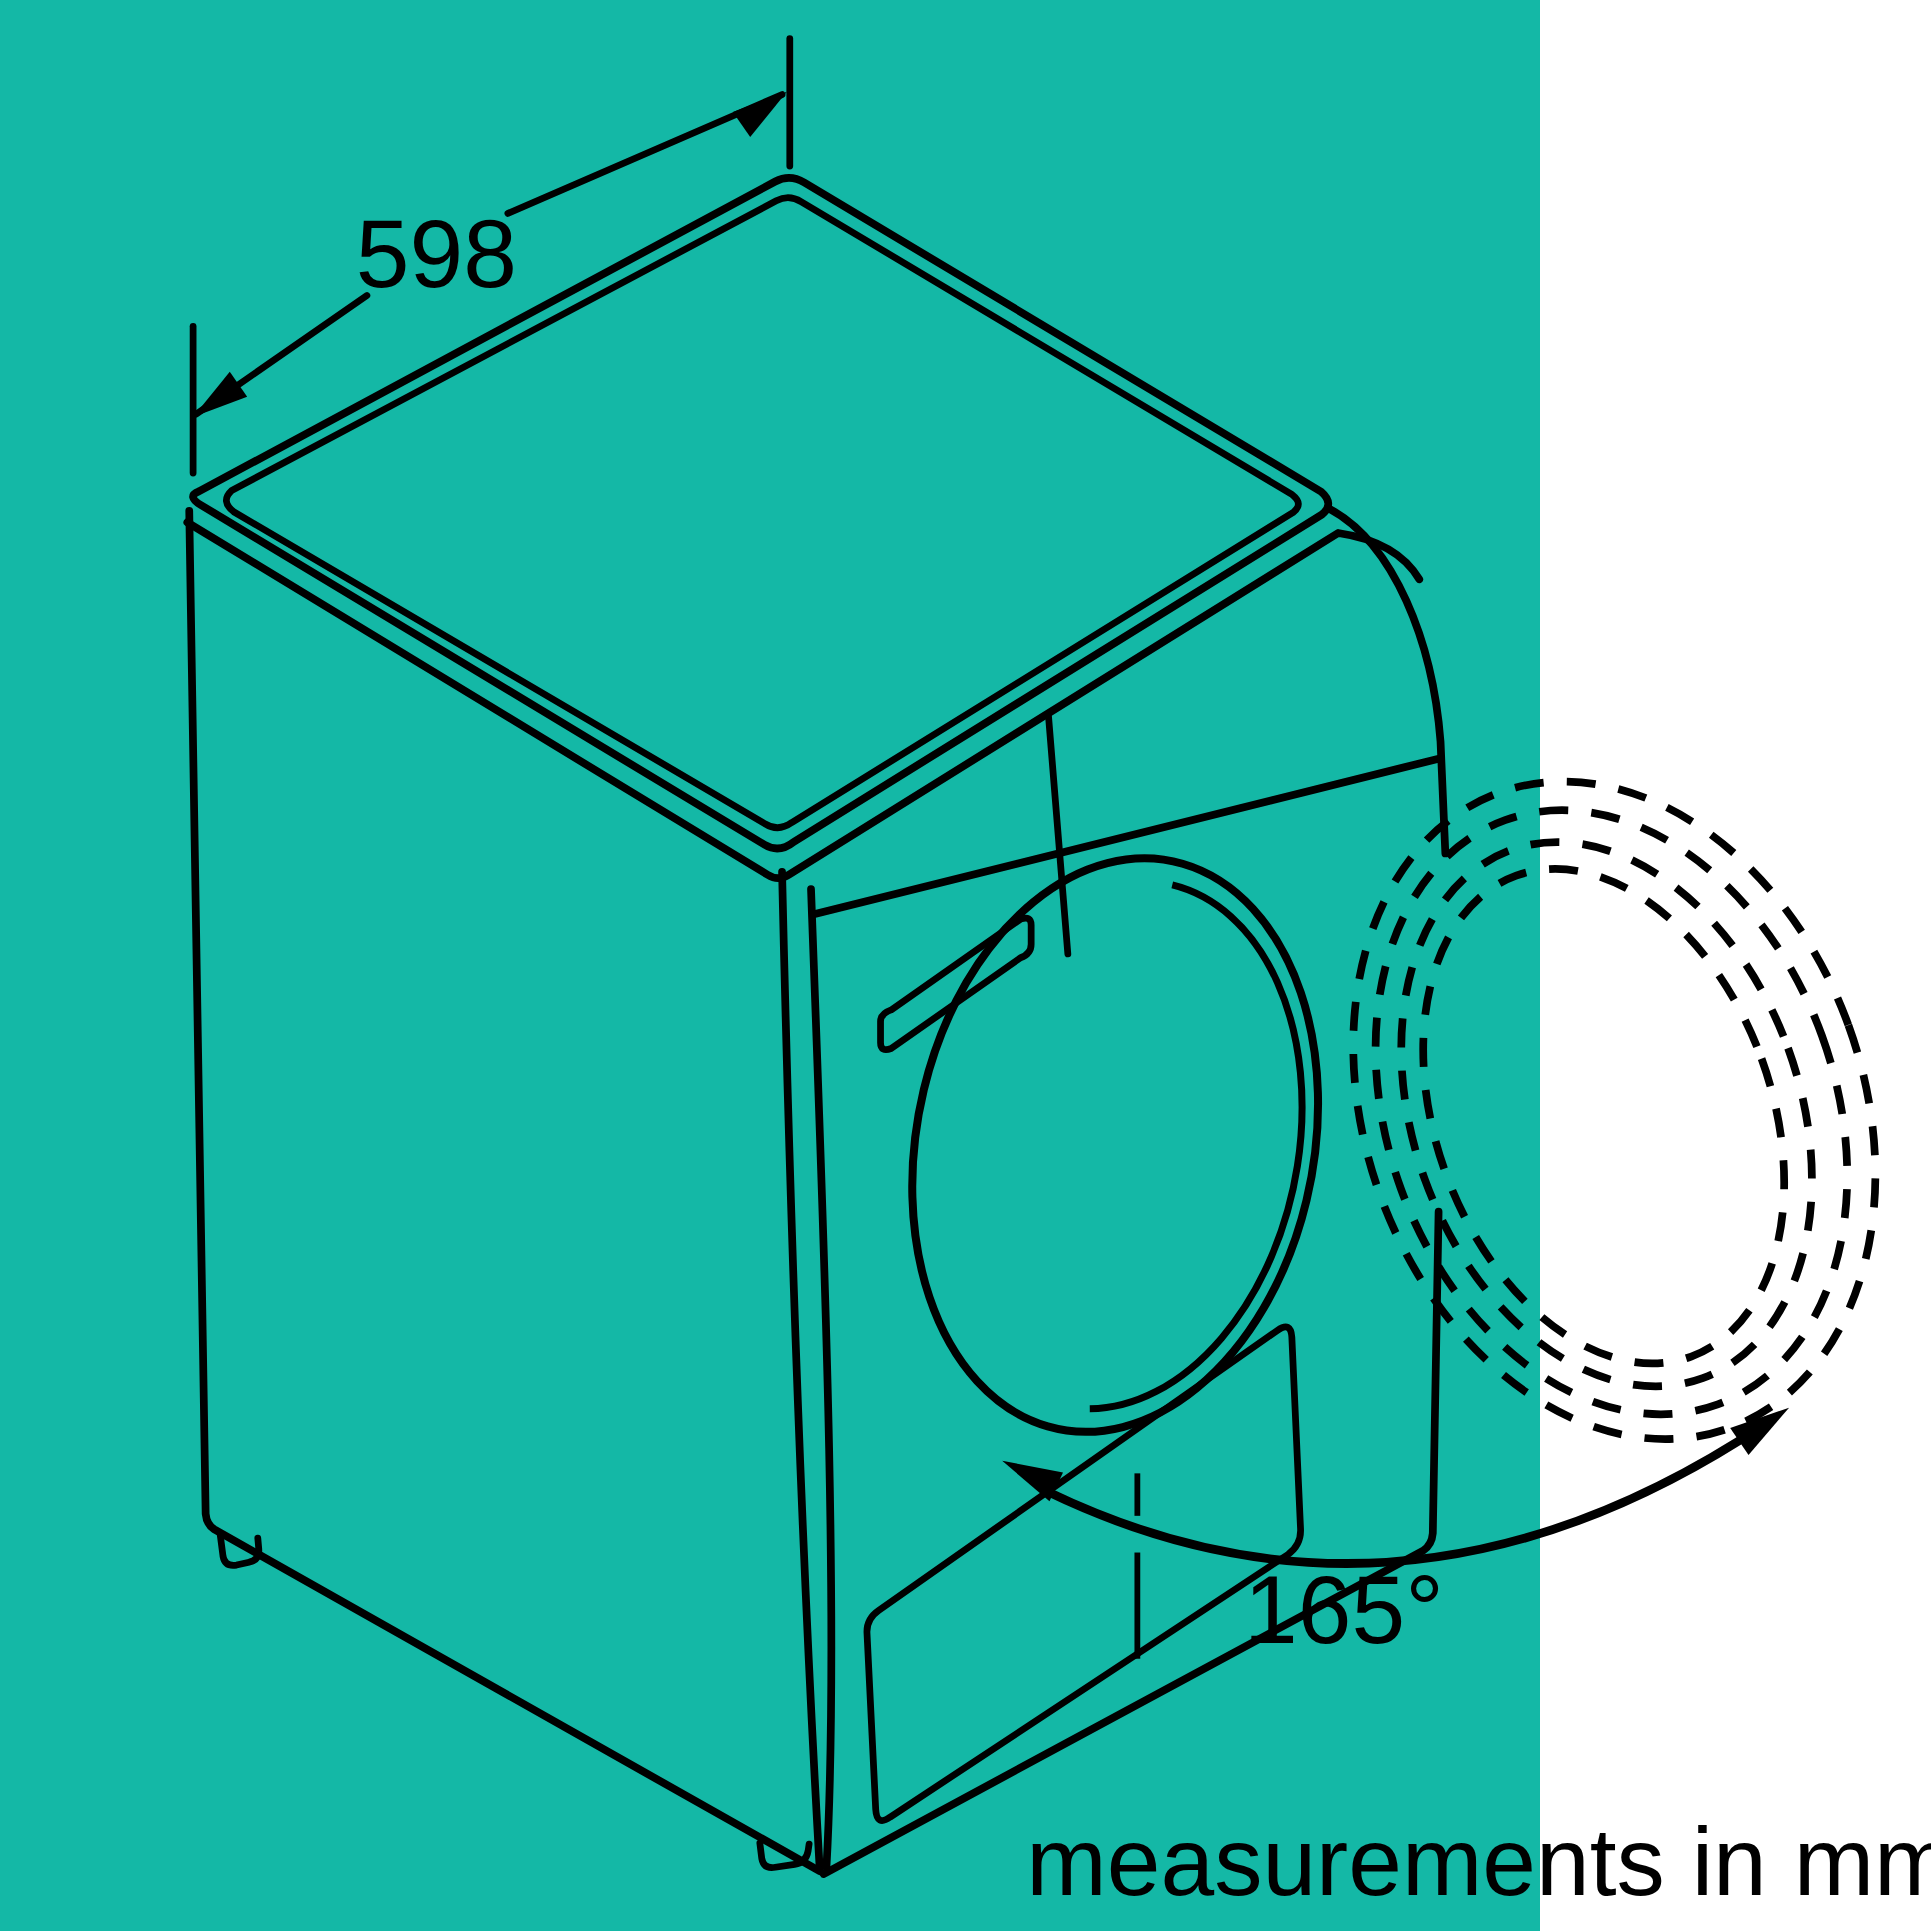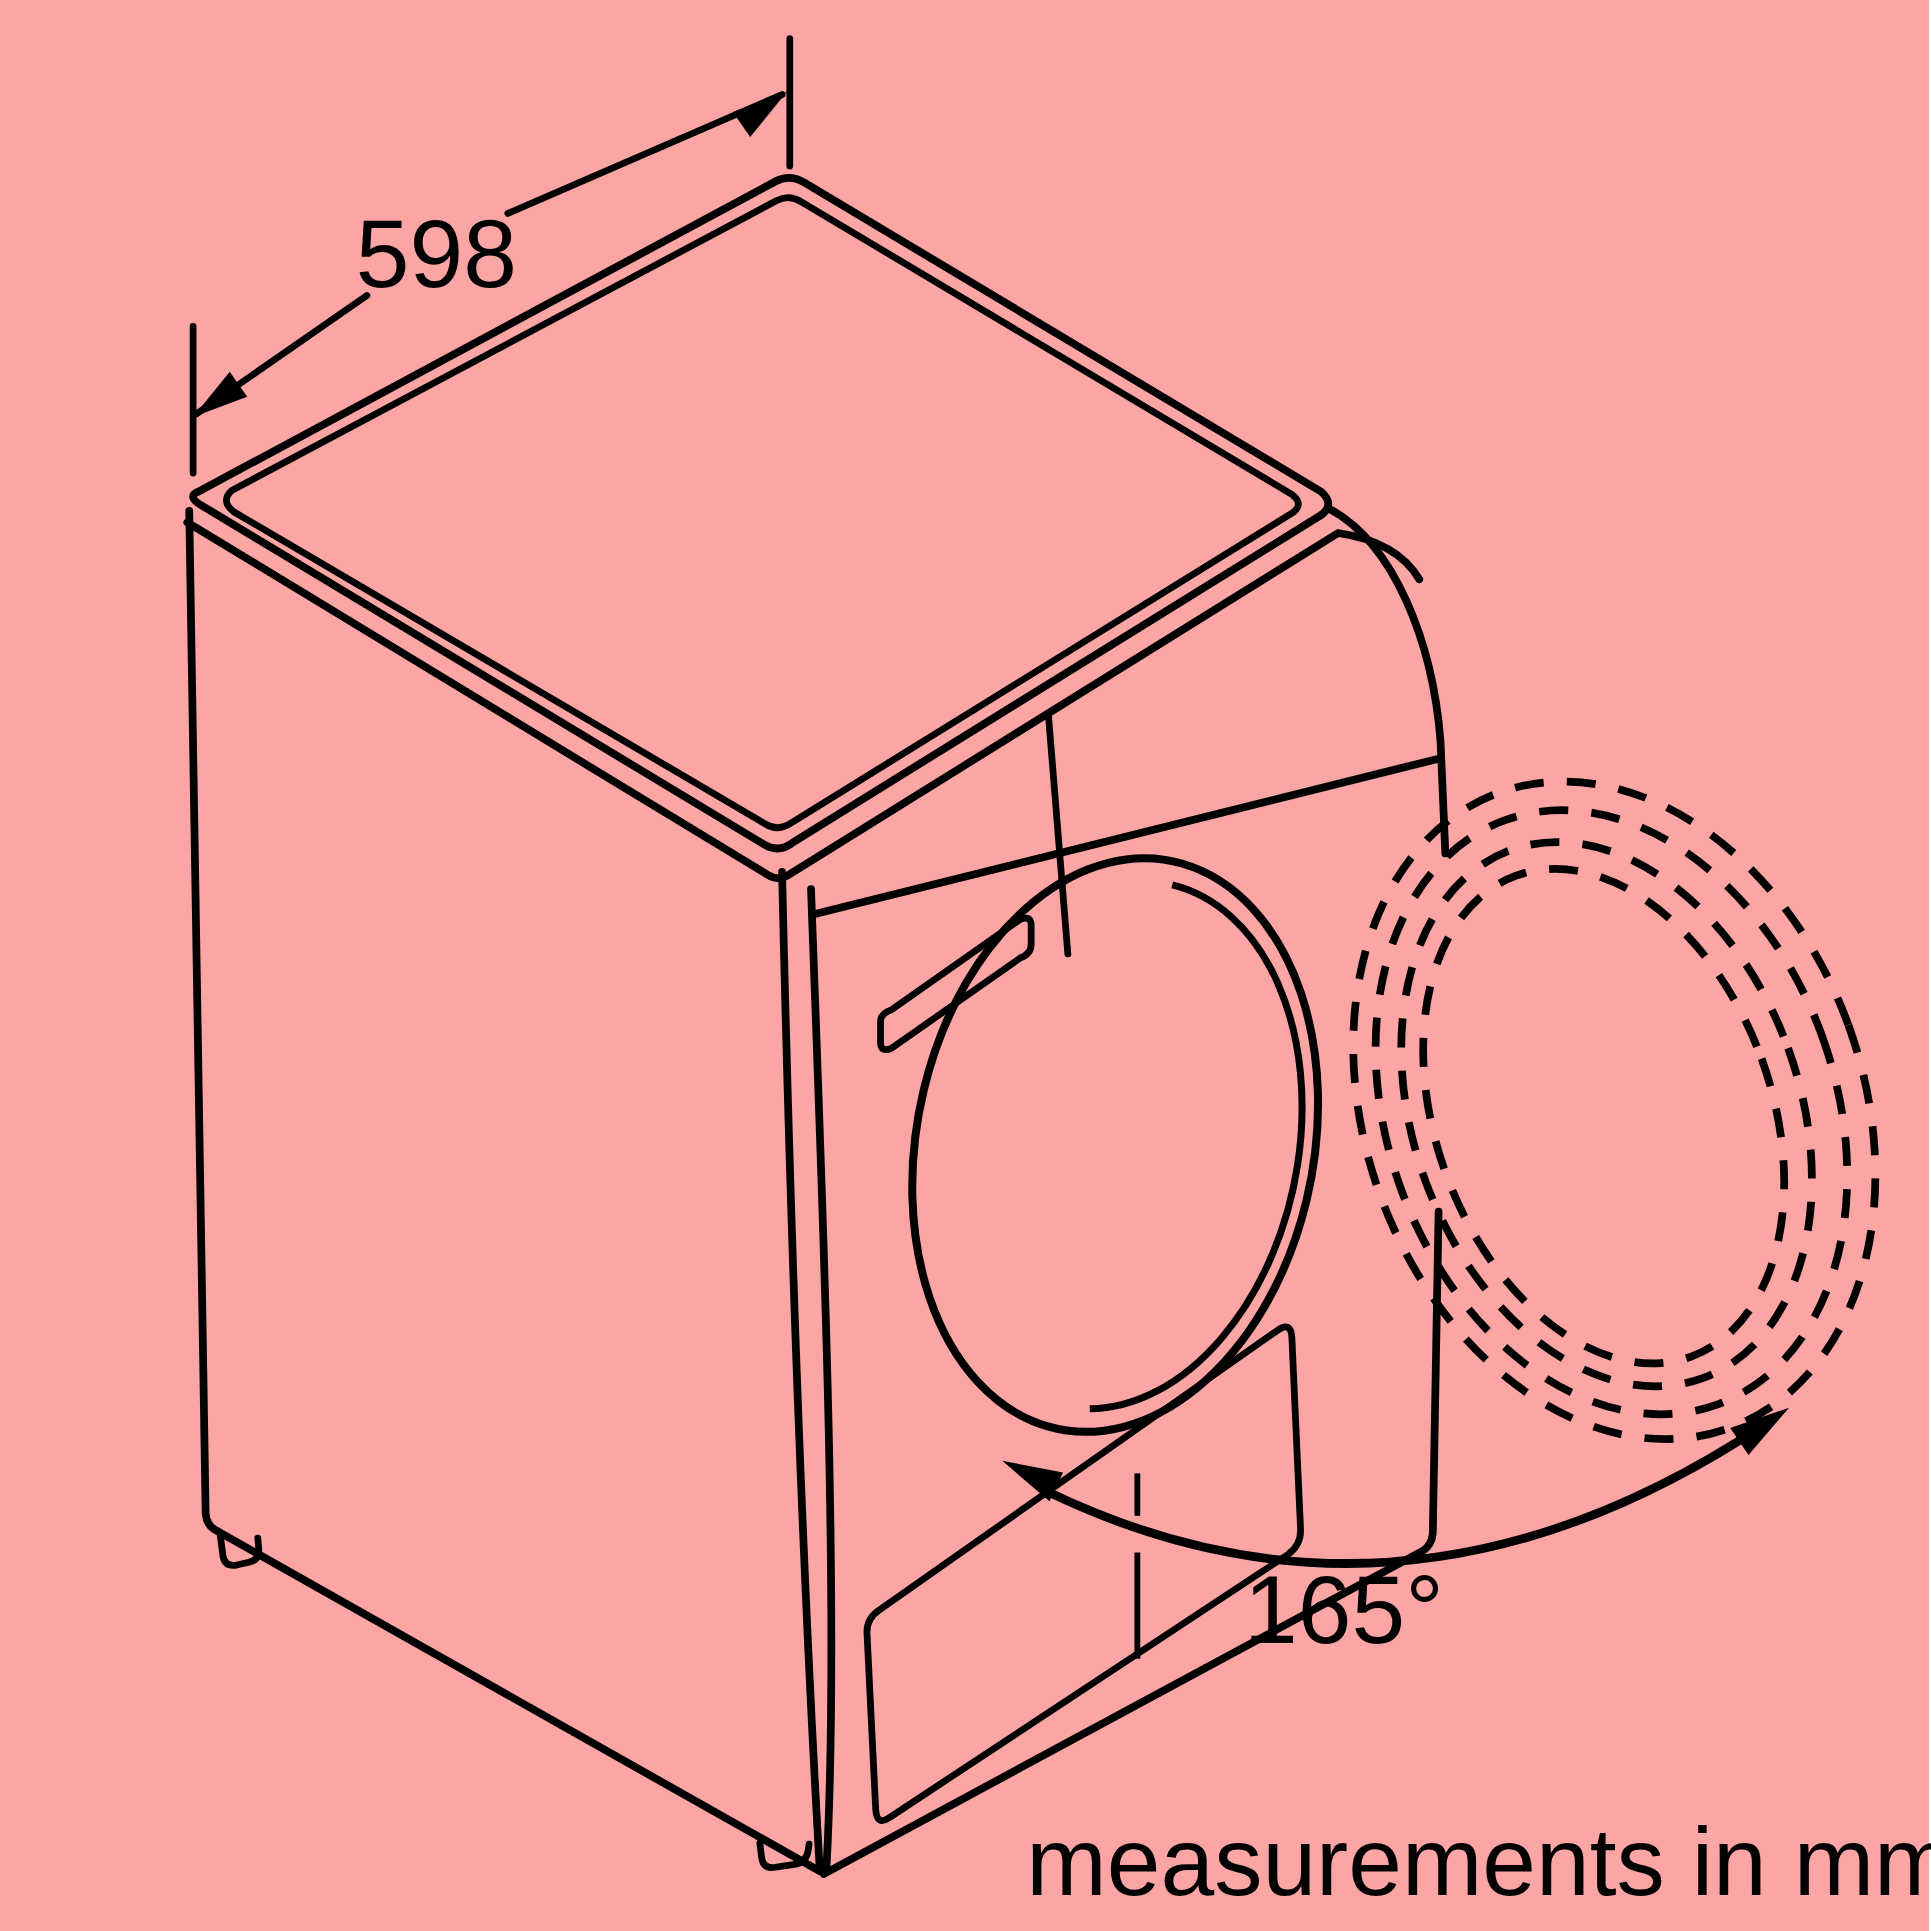--- a/index.html
+++ b/index.html
@@ -1,17 +1,17 @@
 <!DOCTYPE html>
 <html><head>
 <meta charset="utf-8">
 <style>
   html,body{margin:0;padding:0;background:#ffffff;}
   .stage{
-    width:1929px;height:1931px;position:relative;background:#fca5a5;
+    width:1540px;height:1931px;position:relative;background:#14b8a6;
     font-family:"Liberation Sans", sans-serif;
   }
   svg{display:block;}
   .ln{fill:none;stroke:#000;stroke-width:8;stroke-linecap:round;stroke-linejoin:round;}
   .thin{stroke-width:7;}
   .dim{fill:none;stroke:#000;stroke-width:7;stroke-linecap:round;}
   .dashset{fill:none;stroke:#000;stroke-width:8;stroke-dasharray:30 24;stroke-linecap:butt;}
   .refdash{fill:none;stroke:#000;stroke-width:6;stroke-linecap:butt;}
   .arrow{fill:#000;stroke:none;}
   .lbl{fill:#000;font-family:"Liberation Sans", sans-serif;}

